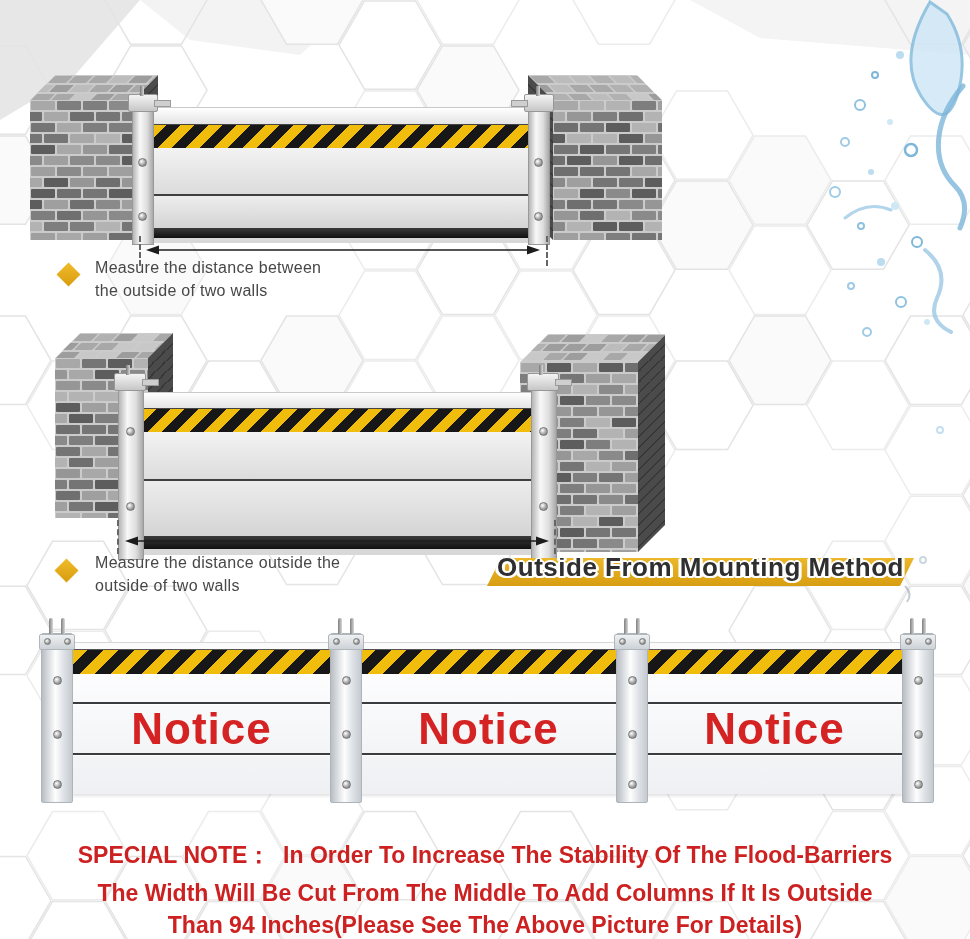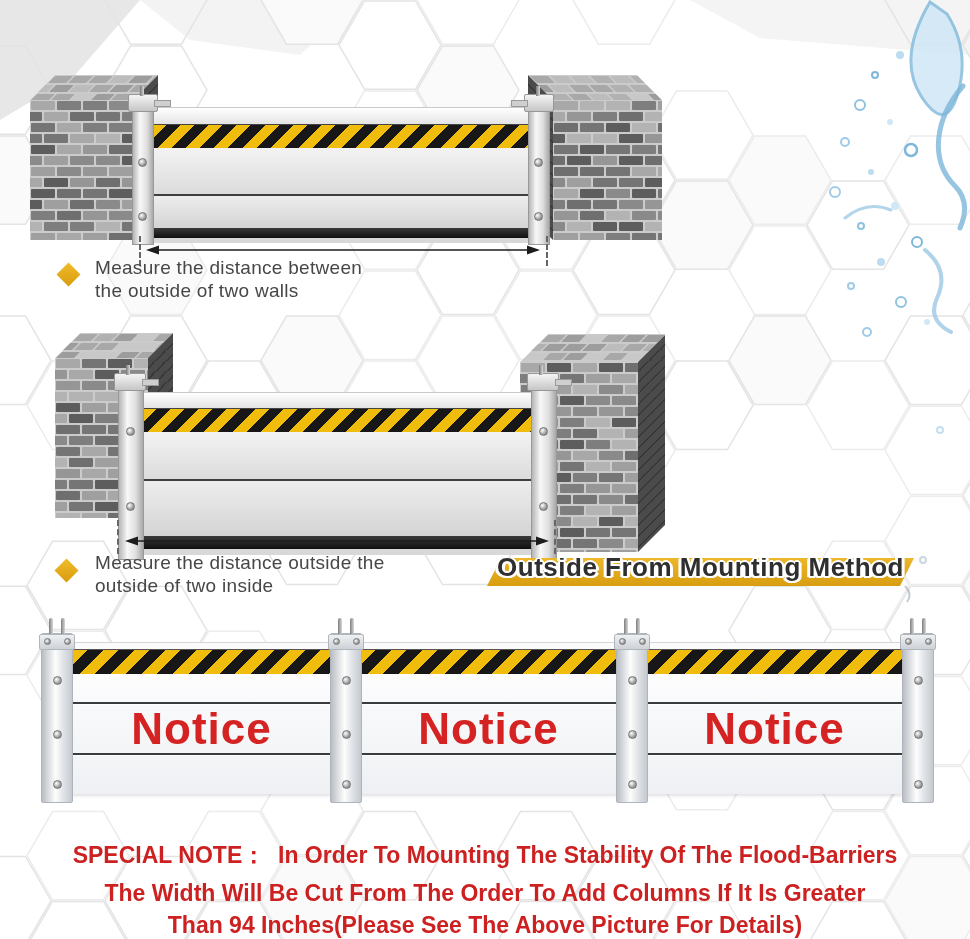--- a/index.html
+++ b/index.html
@@ -35,21 +35,21 @@
   .darkstrip{position:absolute;z-index:4;background:linear-gradient(180deg,#3a3a3a,#101010);}
   .basestrip{position:absolute;z-index:4;background:#d8d8d8;}
   .screw{position:absolute;z-index:7;width:7px;height:7px;border-radius:50%;border:1px solid #767676;
     background:radial-gradient(circle at 35% 35%,#ffffff,#9d9d9d 60%,#6e6e6e);}
   
   .dashv{position:absolute;z-index:5;width:0;border-left:2px dashed #666;}
   .arrow-svg{position:absolute;z-index:5;}
   
   .diamond{position:absolute;z-index:6;width:17px;height:17px;transform:rotate(45deg);
     background:linear-gradient(135deg,#f0bc2a,#d89c0f);}
-  .caption{position:absolute;z-index:6;font-size:19px;line-height:23px;color:#474747;letter-spacing:.3px;}
+  .caption{position:absolute;z-index:6;font-size:16px;line-height:23px;color:#474747;letter-spacing:.3px;}
   .banner{position:absolute;z-index:6;background:linear-gradient(180deg,#ecb72a,#d89e12);
     clip-path:polygon(14px 0,100% 0,calc(100% - 14px) 100%,0 100%);
     display:flex;align-items:center;justify-content:center;}
   .banner span{display:block;transform:translateY(-5px);font-weight:bold;font-size:26px;color:#2f2f2f;
     letter-spacing:.5px;white-space:nowrap;
     text-shadow:2px 0 #fff,-2px 0 #fff,0 2px #fff,0 -2px #fff,1.5px 1.5px #fff,-1.5px 1.5px #fff,1.5px -1.5px #fff,-1.5px -1.5px #fff,3px 1px #fff,-3px 1px #fff;}
   
   .bpanel-top{position:absolute;z-index:3;background:#fbfbfb;border:1px solid #d4d7da;}
   .bpanel-hazard{position:absolute;z-index:3;border-top:1px solid #555;border-bottom:1px solid #222;
     background:repeating-linear-gradient(135deg,#f1bd0d 0 11px,#171717 11px 22px);}
@@ -666,21 +666,21 @@
     <svg class="arrow-svg" style="left:125px;top:534px;" width="424" height="14">
       <line x1="10" y1="7" x2="414" y2="7" stroke="#1c1c1c" stroke-width="1.6"></line>
       <polygon points="0,7 13,2.5 13,11.5" fill="#1c1c1c"></polygon>
       <polygon points="424,7 411,2.5 411,11.5" fill="#1c1c1c"></polygon>
     </svg>
   </div>
 
   <div class="diamond" style="left:58px;top:562px;"></div>
   <div class="caption" style="left:95px;top:551px;">
     <div>Measure the distance outside the</div>
-    <div>outside of two inside</div>
+    <div>outside of two walls</div>
   </div>
   <div class="banner" style="left:487px;top:558px;width:427px;height:28px;">
     <span>Outside From Mounting Method</span>
   </div>
 
   <div>
 
     <div class="bpanel-top" style="left:72px;top:642px;width:259px;height:7px;"></div>
     <div class="bpanel-hazard" style="left:72px;top:649px;width:259px;height:25px;"></div>
     <div class="board" style="left:72px;top:674px;width:259px;height:120px;"></div>
@@ -742,18 +742,18 @@
           <span class="screw" style="left: 4px; top: 3px; width: 5px; height: 5px;"></span>
           <span class="screw" style="left: 24px; top: 3px; width: 5px; height: 5px;"></span>
         </span>
         <span class="screw" style="left: 11px; top: 42px;"></span>
         <span class="screw" style="left: 11px; top: 96px;"></span>
         <span class="screw" style="left: 11px; top: 146px;"></span>
       </div>
   </div>
 
   <div>
-    <div class="note" style="top:837px;">SPECIAL NOTE：  In Order To Mounting The Stability Of The Flood-Barriers</div>
-    <div class="note" style="top:875px;">The Width Will Be Cut From The Order To Add Columns If It Is Greater</div>
+    <div class="note" style="top:837px;">SPECIAL NOTE：  In Order To Increase The Stability Of The Flood-Barriers</div>
+    <div class="note" style="top:875px;">The Width Will Be Cut From The Middle To Add Columns If It Is Outside</div>
     <div class="note" style="top:907px;">Than 94 Inches(Please See The Above Picture For Details)</div>
   </div>
 
 </div>
 
 </body></html>

